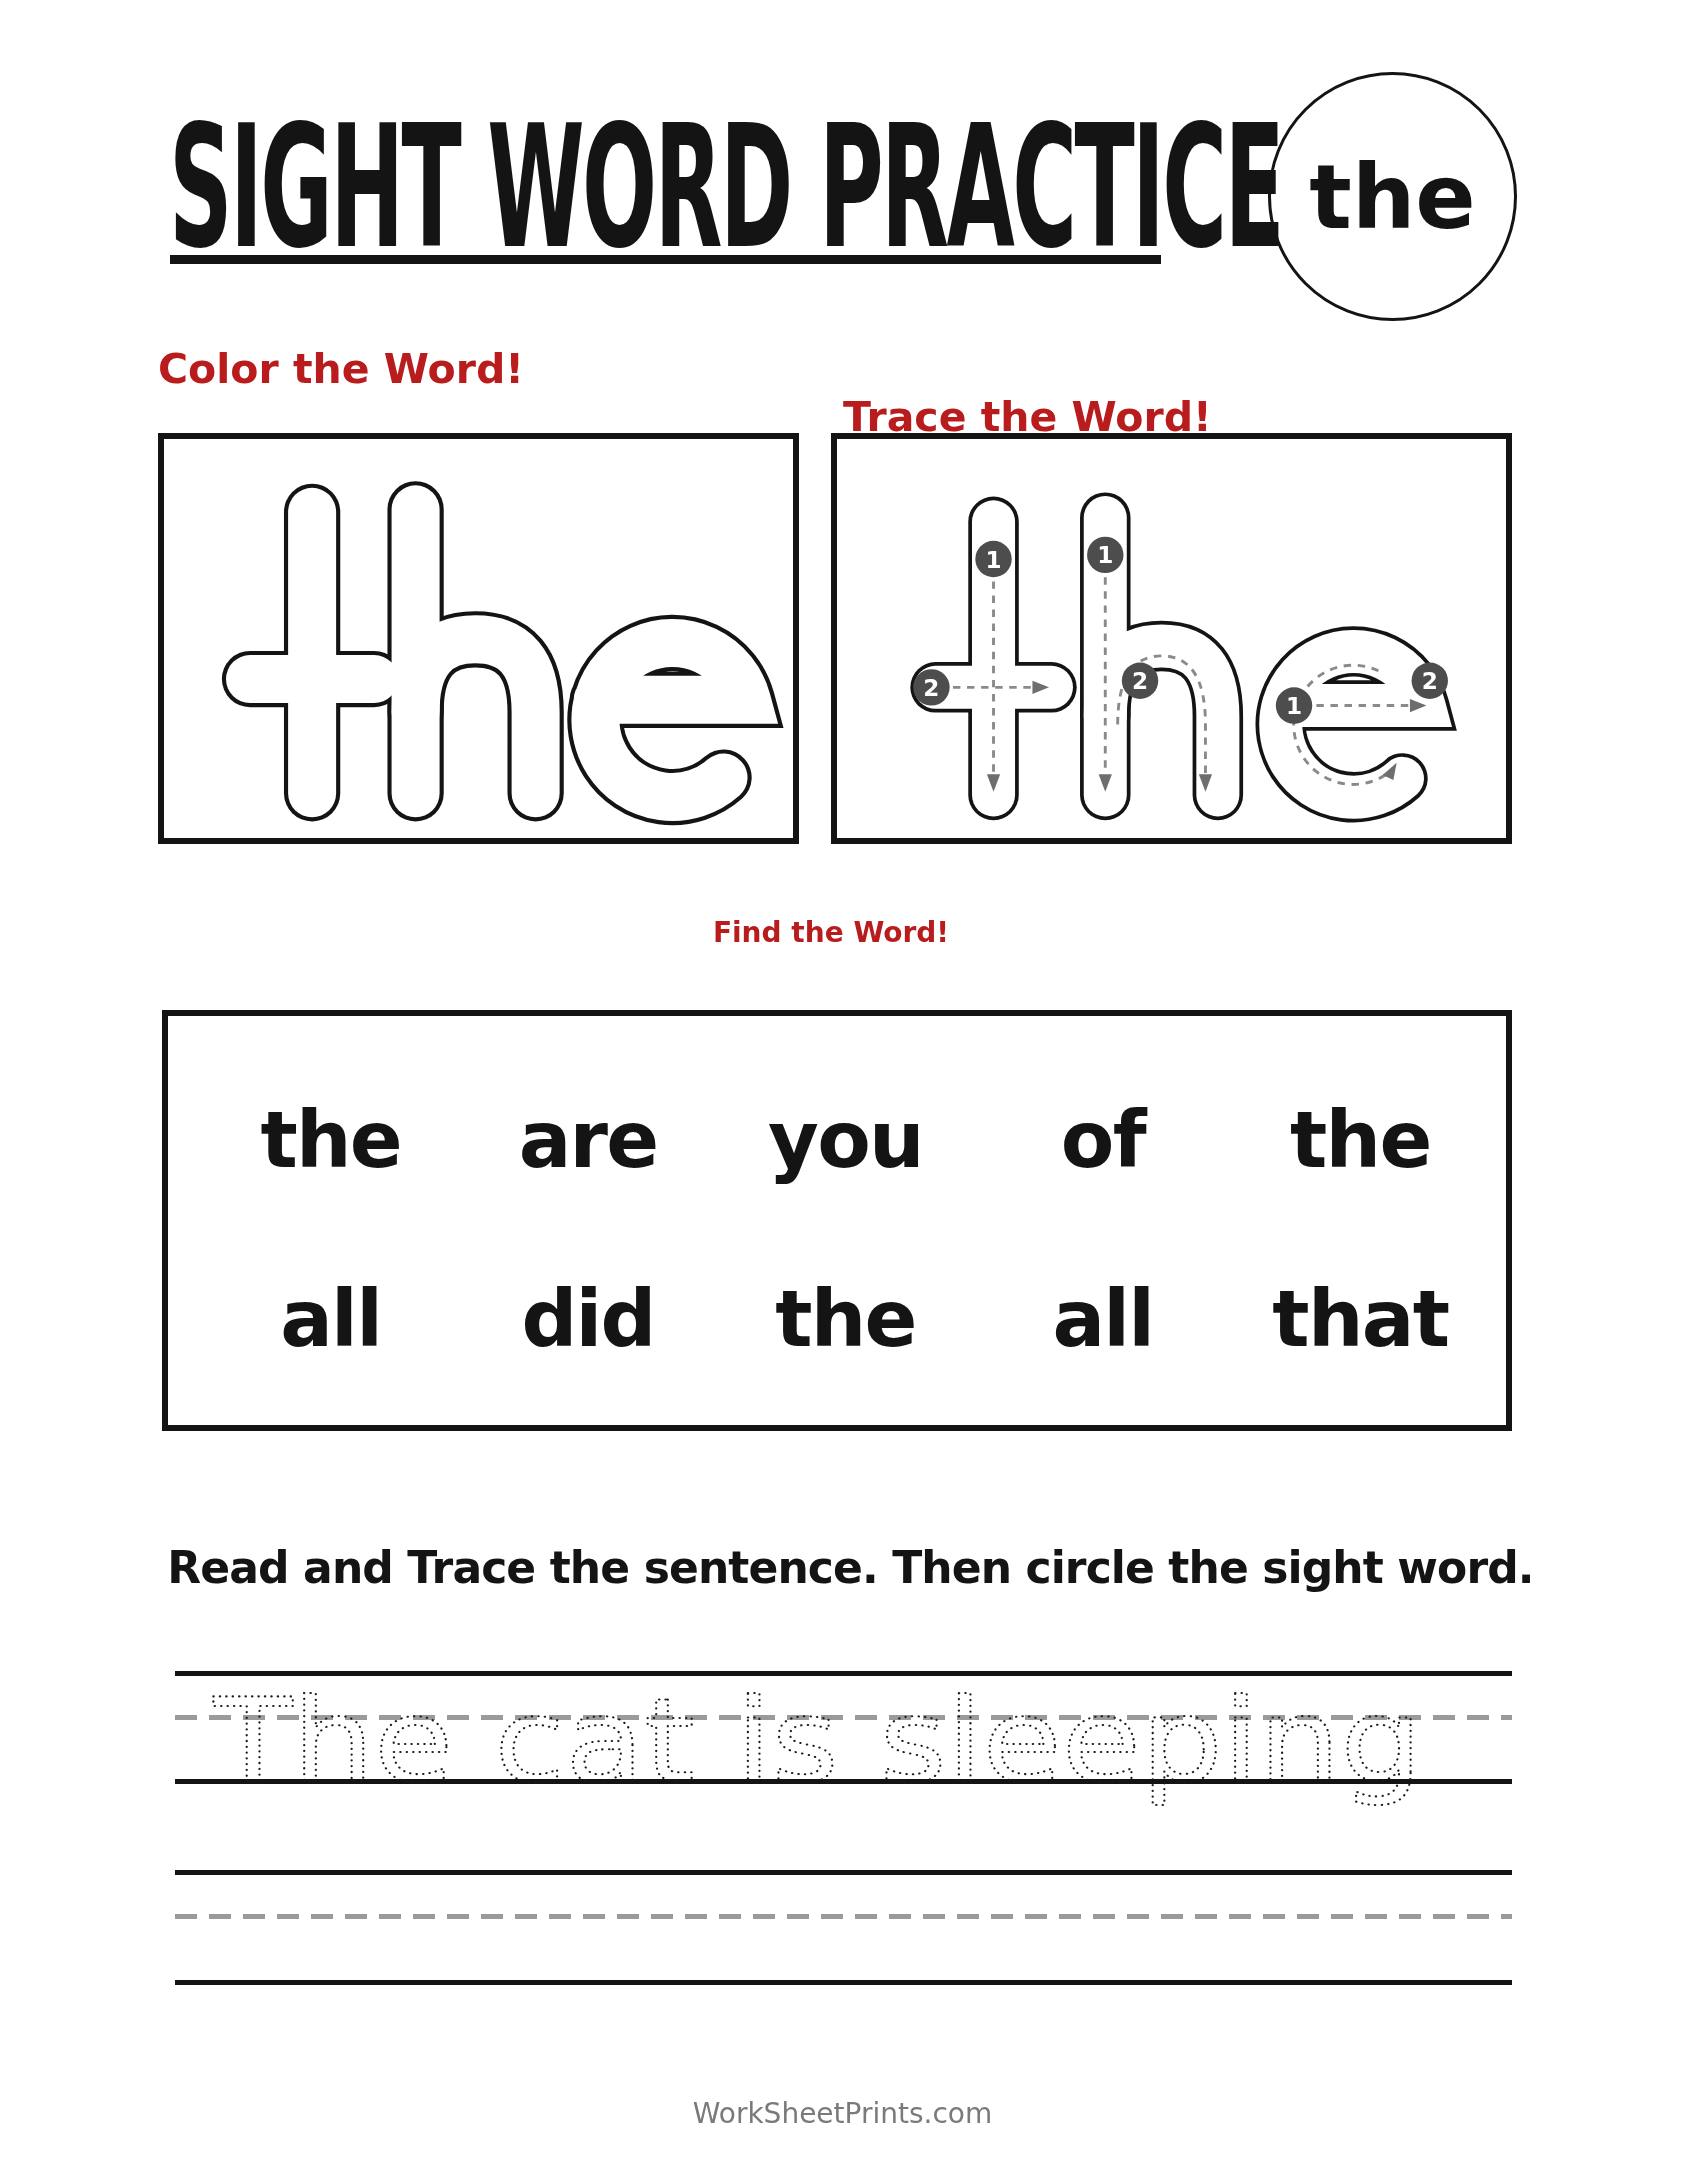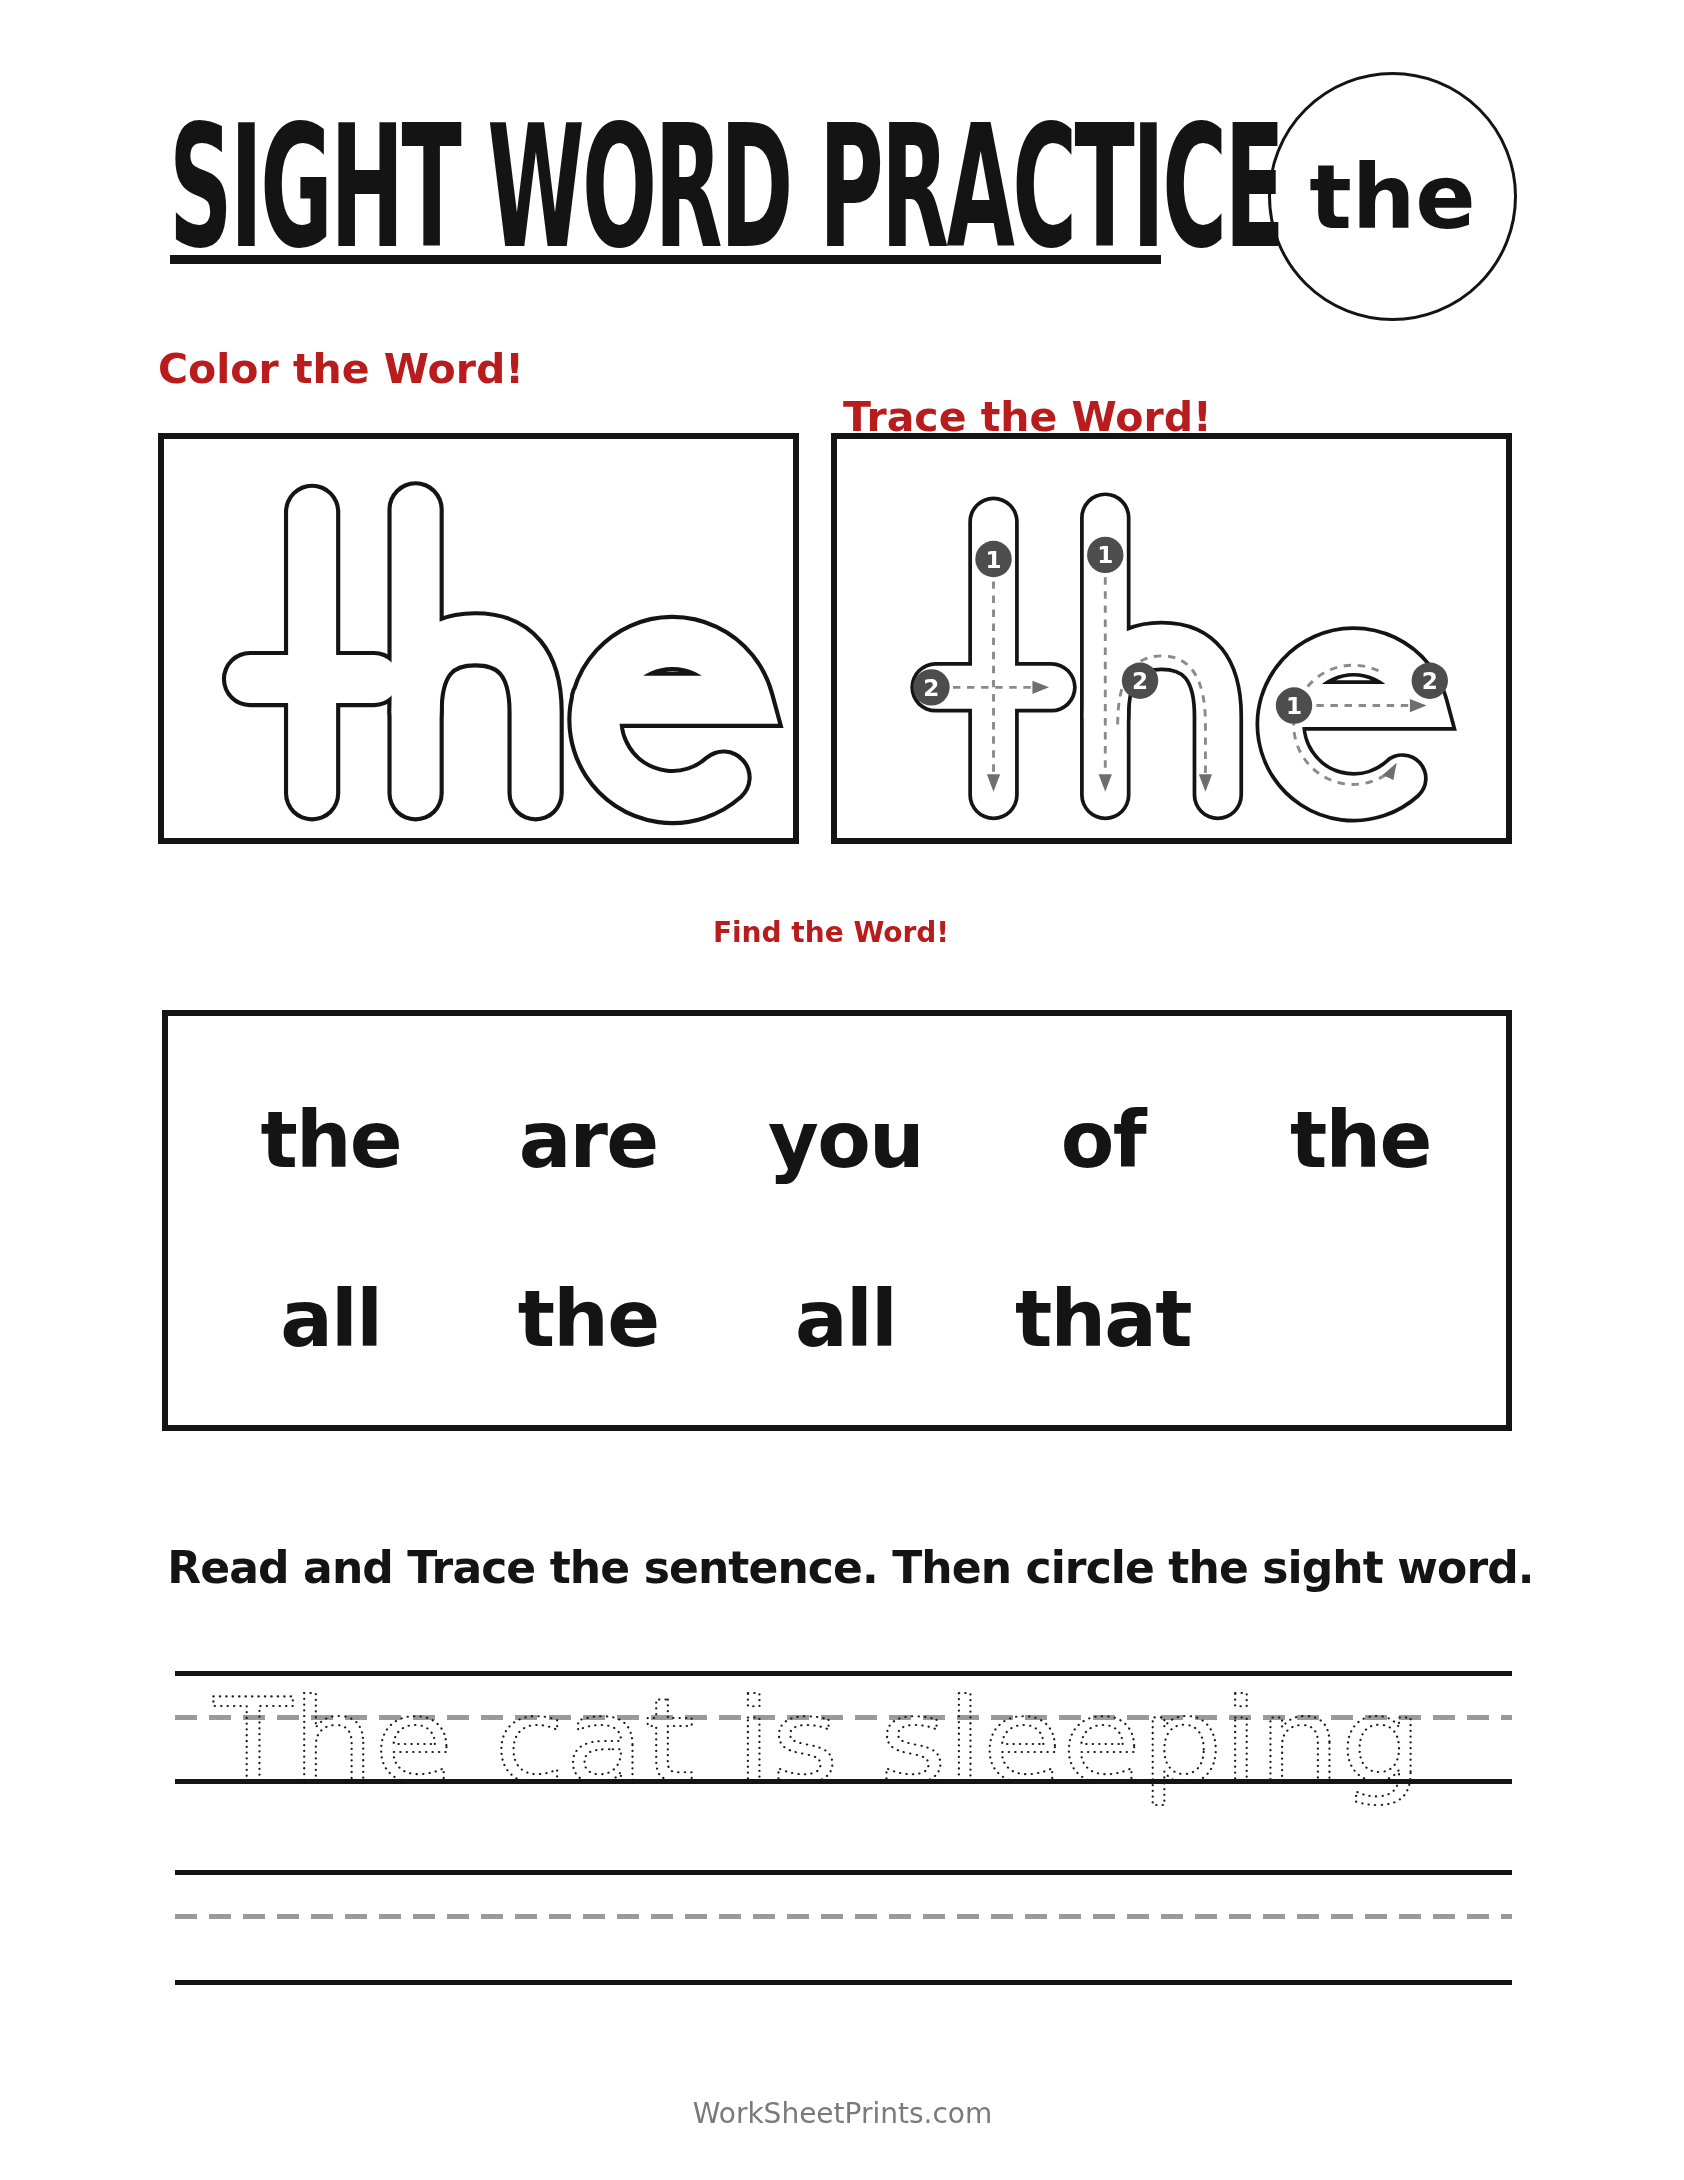--- a/index.html
+++ b/index.html
@@ -148,20 +148,21 @@
 <div class="abs section-label label-find">Find the Word!</div>
 
 <div class="abs panel panel-find">
   <div class="find-grid">
     <span class="find-word">the</span>
     <span class="find-word">are</span>
     <span class="find-word">you</span>
     <span class="find-word">of</span>
     <span class="find-word">the</span>
     <span class="find-word">all</span>
+    <span class="find-word">did</span>
     <span class="find-word">the</span>
     <span class="find-word">all</span>
     <span class="find-word">that</span>
   </div>
 </div>
 
 <div class="abs instruction">Read and Trace the sentence. Then circle the sight word.</div>
 
 <div class="abs hw-line-solid" style="top:1671px;"></div>
 <div class="abs hw-line-dashed" style="top:1715px;"></div>

